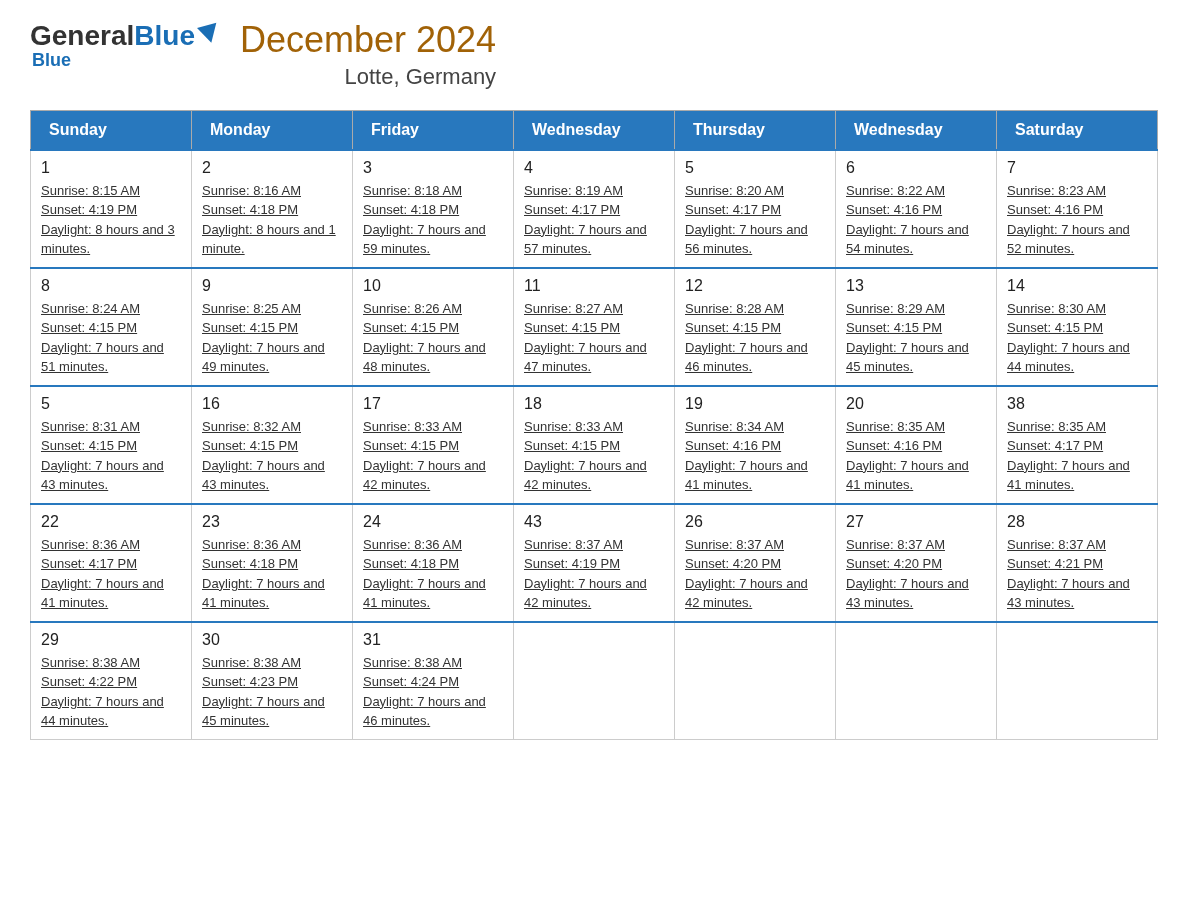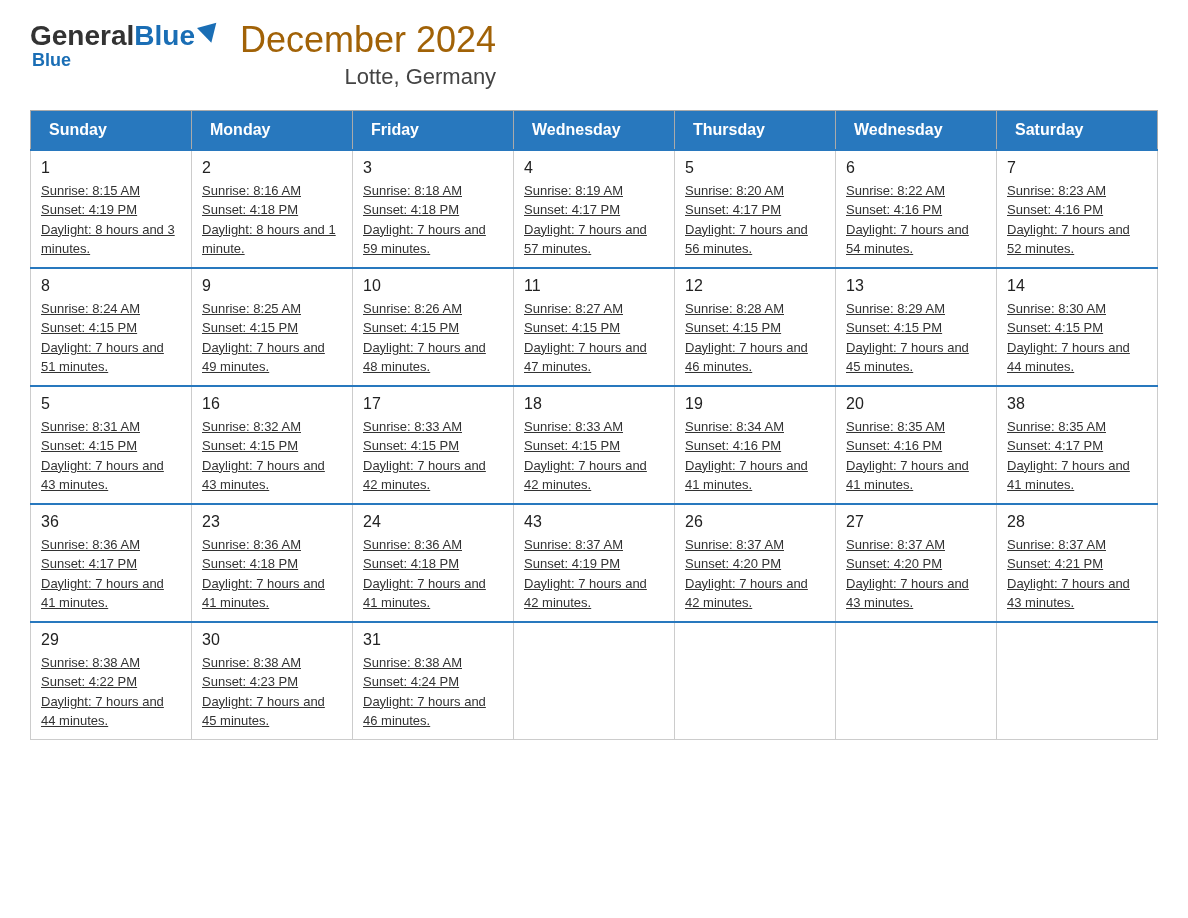--- a/index.html
+++ b/index.html
@@ -311,21 +311,21 @@
         <span class="day-number">38</span>
         <div class="day-info">
           Sunrise: 8:35 AM<br>
           Sunset: 4:17 PM<br>
           Daylight: 7 hours and 41 minutes.
         </div>
       </td>
       </tr>
       <tr class="week-row">
         <td>
-        <span class="day-number">36</span>
+        <span class="day-number">22</span>
         <div class="day-info">
           Sunrise: 8:36 AM<br>
           Sunset: 4:17 PM<br>
           Daylight: 7 hours and 41 minutes.
         </div>
       </td>
         <td>
         <span class="day-number">23</span>
         <div class="day-info">
           Sunrise: 8:36 AM<br>

